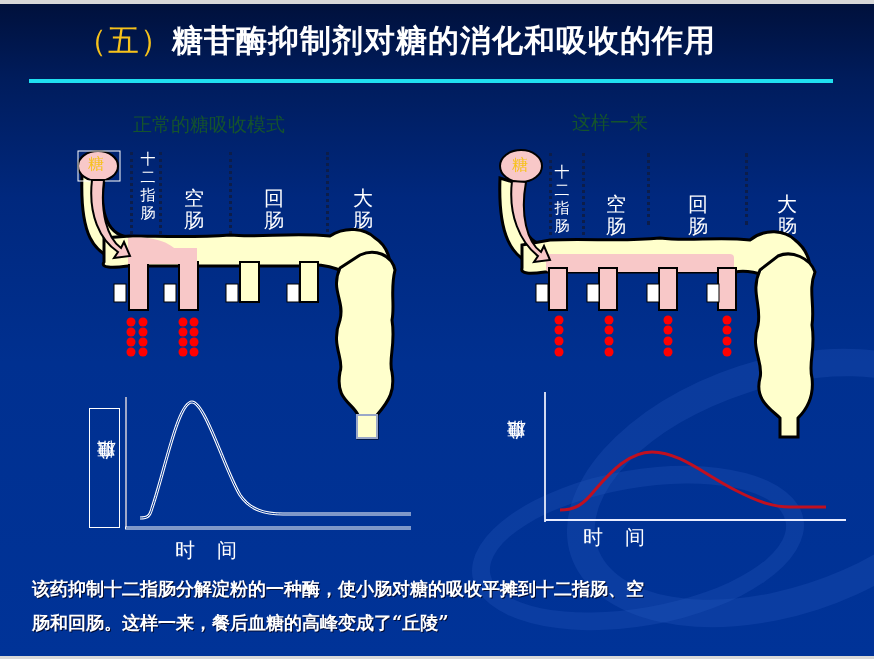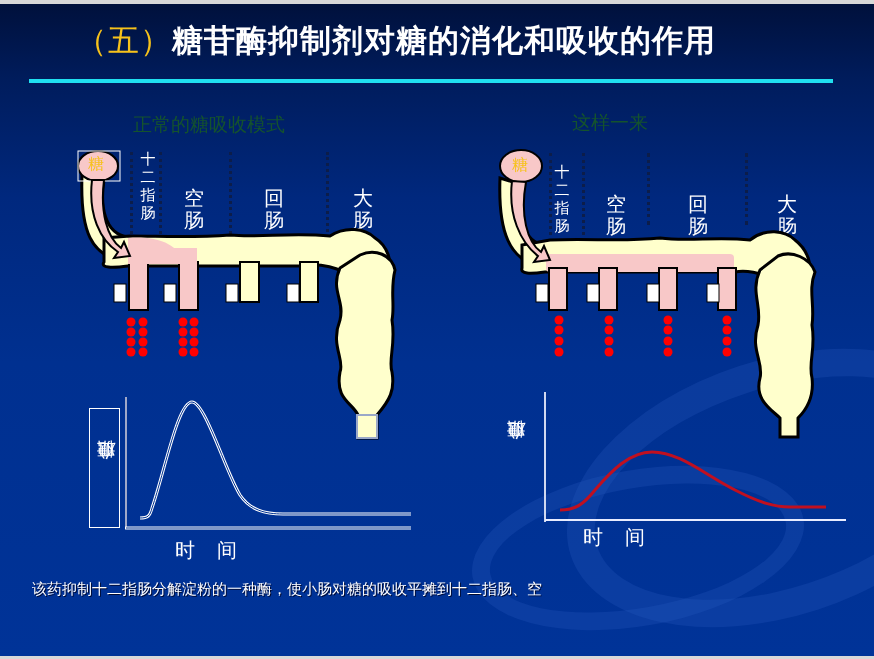--- a/index.html
+++ b/index.html
@@ -20,21 +20,21 @@
   .rule { position:absolute; left:29px; top:79px; width:804px; height:4px; background:#20e0f0; }
   .subtitle { position:absolute; color:#14532d; font-size:19px; }
   .seg-label { position:absolute; color:#ffffff; font-size:20px; line-height:22px; width:18px; text-align:center; }
   .divider { position:absolute; width:0; border-left:3px dotted #0c1d4a; }
   svg.diagram { position:absolute; left:0; top:0; }
   .axis-label { position:absolute; color:#ffffff; font-size:20px; }
   .ylab { position:absolute; color:#ffffff; font-size:19px; width:20px; line-height:22px; text-align:center; }
   .ylab-box { position:absolute; border:1px solid #ffffff; }
   .desc {
     position:absolute; left:32px; top:572px; width:840px; color:#ffffff;
-    font-size:15px; line-height:34px; font-weight:normal;
+    font-size:18px; line-height:34px; font-weight:bold;
     font-family: "DejaVu Serif", "Liberation Serif", serif;
     text-shadow: 1px 1px 0 #000a30;
   }
 </style>
 </head>
 <body>
 
 <div class="frame-top"></div>
 
 <div class="swirl" style="left:560px; top:360px; width:380px; height:200px; transform:rotate(-18deg);"></div>
@@ -175,15 +175,16 @@
 
 <div class="ylab-box" style="left:89px; top:408px; width:29px; height:118px;"></div>
 <div class="ylab" style="left:94px; top:440px; writing-mode:vertical-rl; transform:rotate(180deg); height:70px; width:22px;">血糖</div>
 <div class="axis-label" style="left:175px; top:537px; letter-spacing:22px;">时间</div>
 
 <div class="ylab" style="left:504px; top:420px; writing-mode:vertical-rl; transform:rotate(180deg); height:70px; width:22px;">血糖</div>
 <div class="axis-label" style="left:583px; top:524px; letter-spacing:22px;">时间</div>
 
 <div class="desc">
   <div>该药抑制十二指肠分解淀粉的一种酶，使小肠对糖的吸收平摊到十二指肠、空</div>
+  <div>肠和回肠。这样一来，餐后血糖的高峰变成了“丘陵”</div>
 </div>
 
 <div class="frame-bottom"></div>
 
 </body></html>

